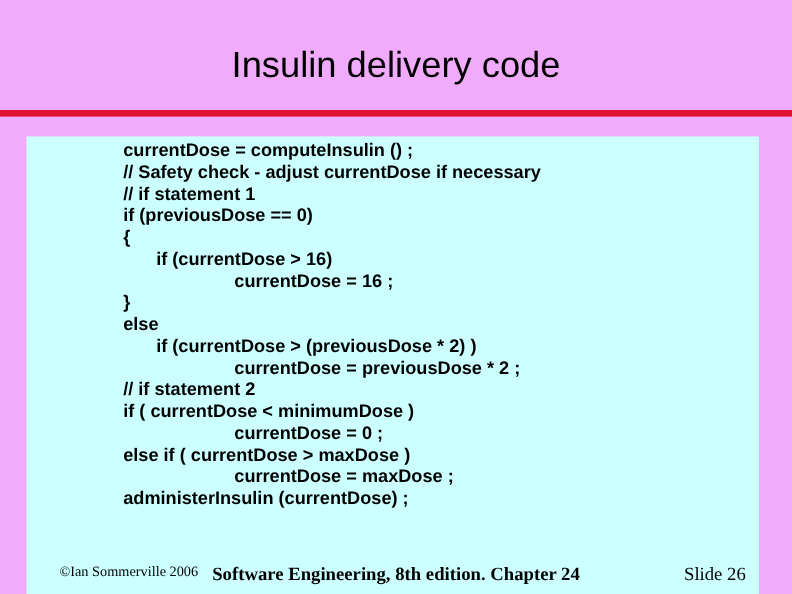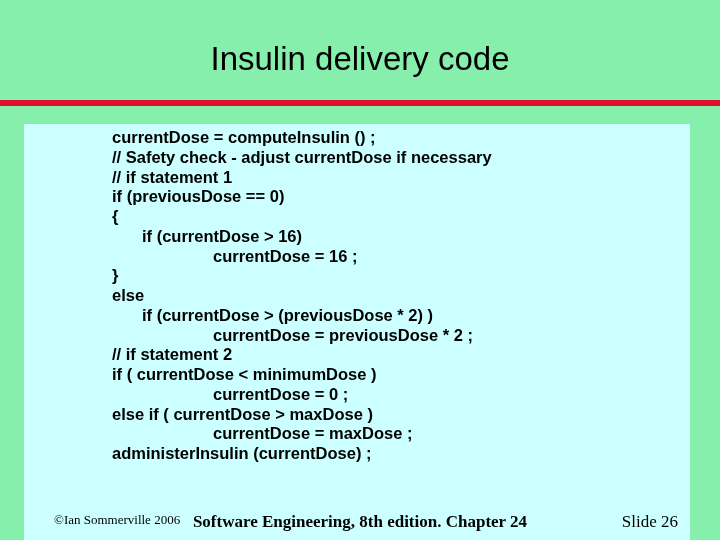--- a/index.html
+++ b/index.html
@@ -11,21 +11,21 @@
     height: 540px;
     background: #ffffff;
     font-family: "Liberation Sans", sans-serif;
     overflow: hidden;
     position: relative;
   }
   .slide {
     position: relative;
     width: 720px;
     height: 540px;
-    background: #86efac;
+    background: #f0abfc;
   }
   .slide-title {
     position: absolute;
     left: 0;
     top: 40px;
     width: 720px;
     text-align: center;
     font-family: "Liberation Sans", sans-serif;
     font-size: 33px;
     font-weight: 400;

